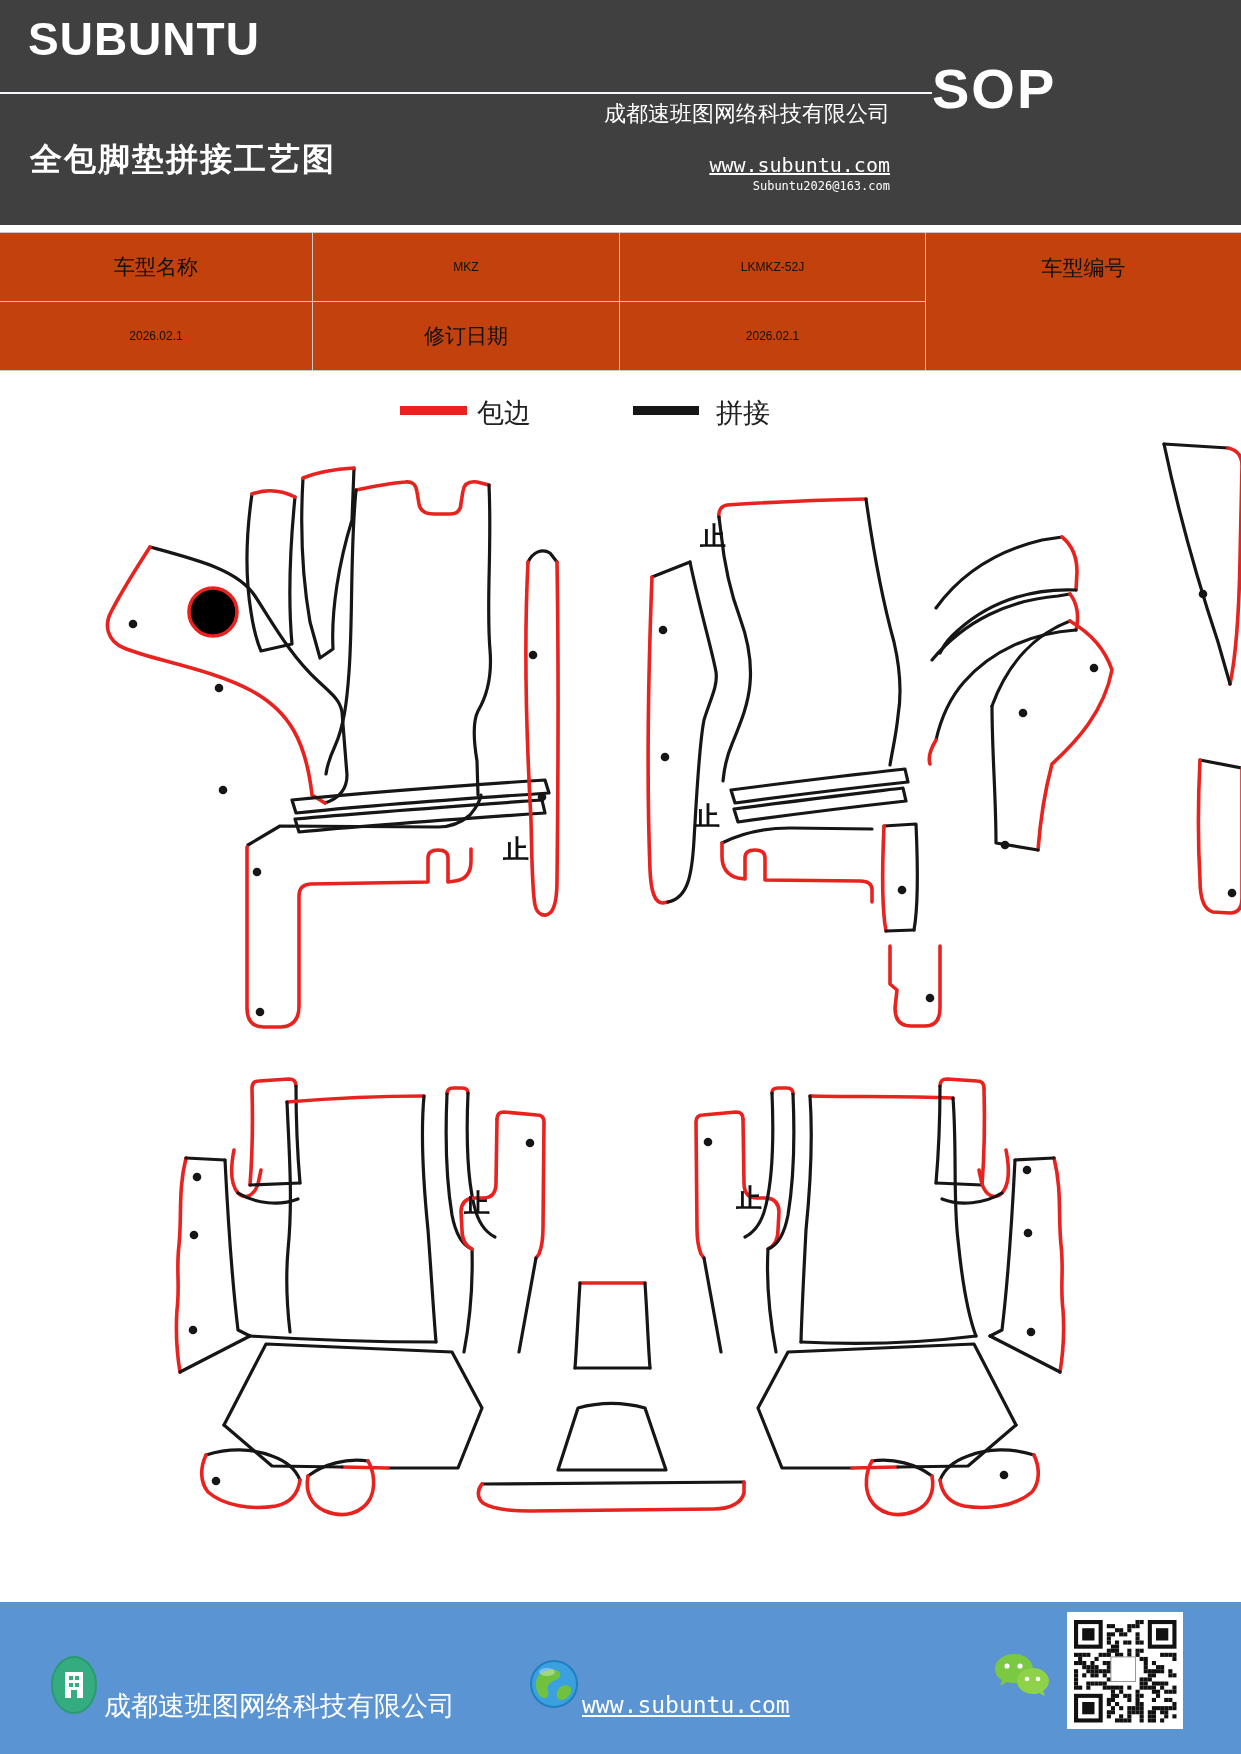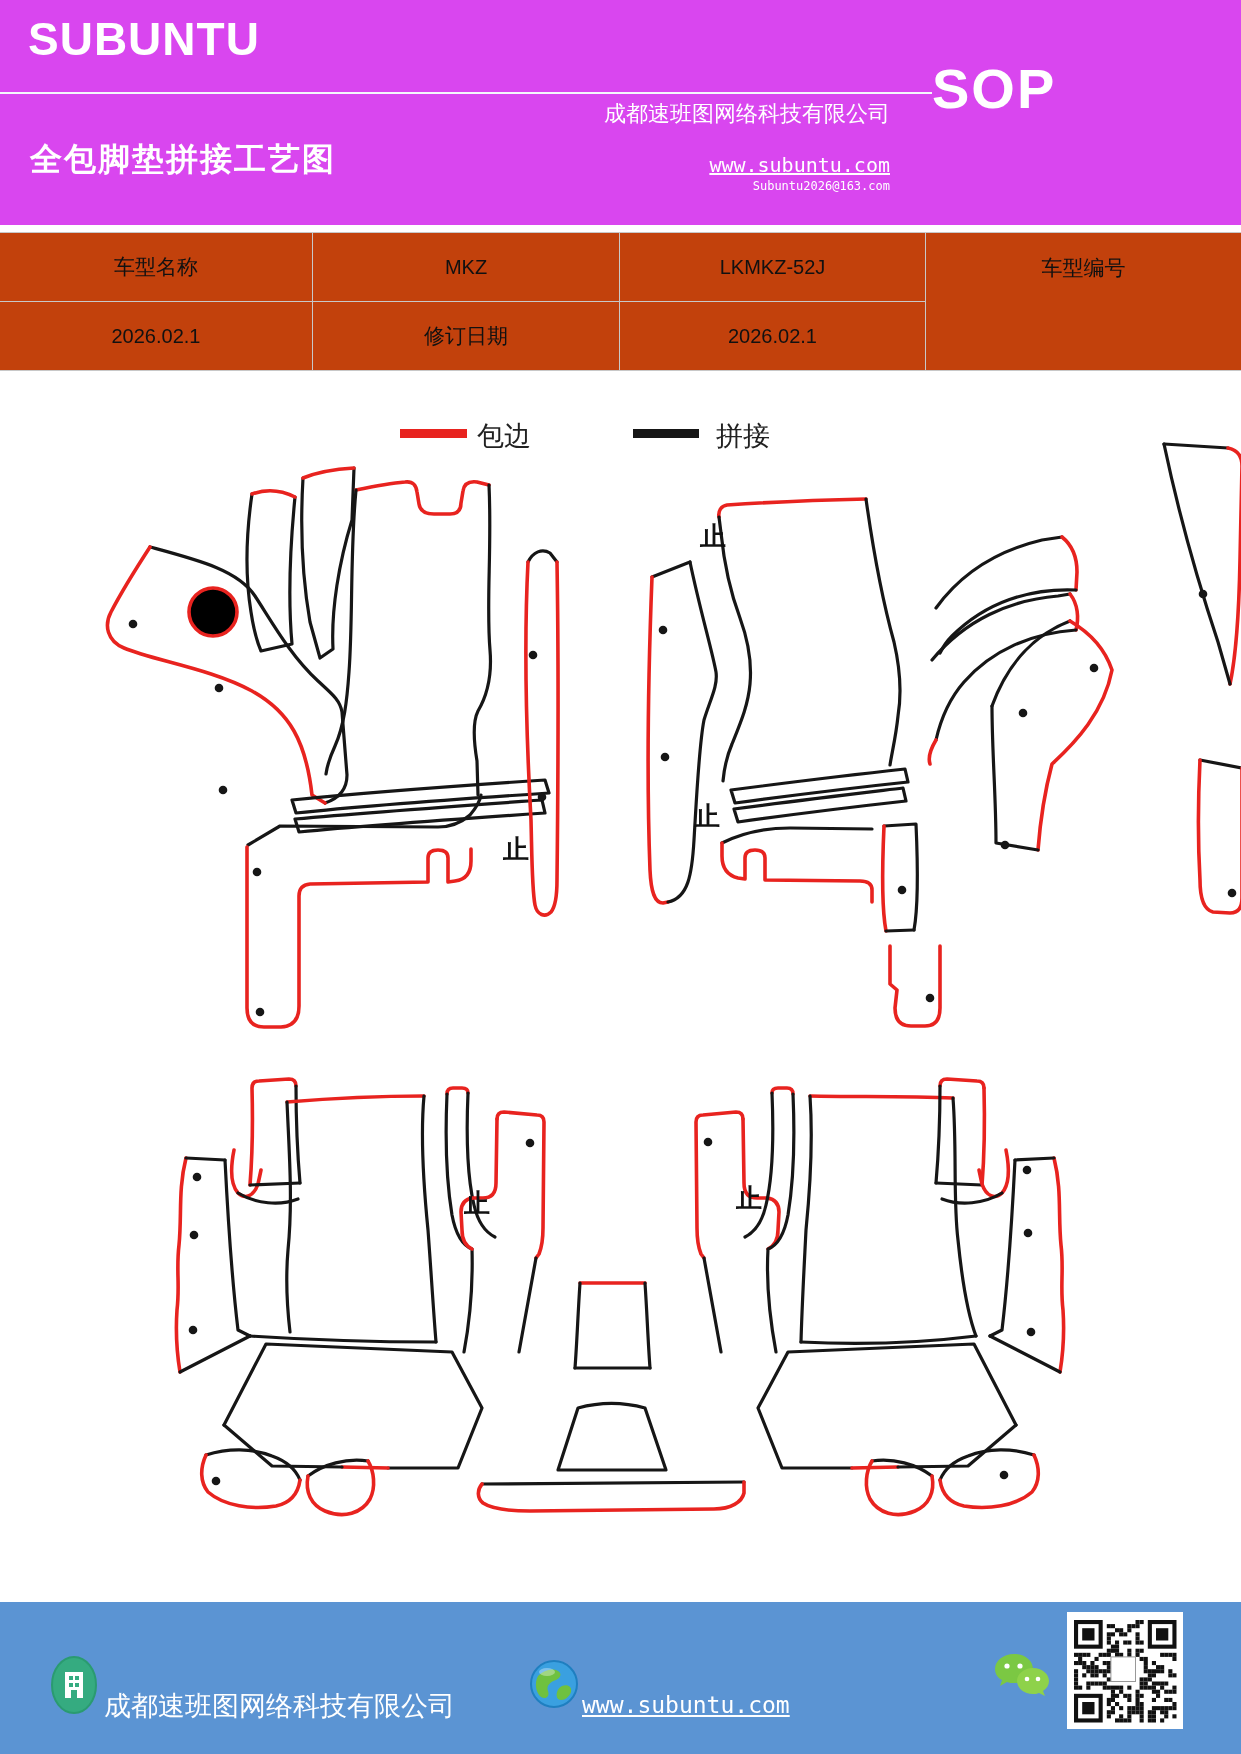--- a/index.html
+++ b/index.html
@@ -1,19 +1,19 @@
 <!DOCTYPE html>
 <html><head>
 <meta charset="utf-8">
 <style>
   html,body{margin:0;padding:0;background:#888;}
   .page{position:relative;width:1241px;height:1754px;background:#fff;overflow:hidden;
         font-family:"Liberation Sans",sans-serif;margin:0 auto;}
   
-  .header{position:absolute;left:0;top:0;width:1241px;height:225px;background:#d946ef;}
+  .header{position:absolute;left:0;top:0;width:1241px;height:225px;background:#404040;}
   .brand{position:absolute;left:28px;top:12px;color:#fff;font-size:46px;font-weight:bold;
          letter-spacing:1px;font-family:"Liberation Sans",sans-serif;}
   .hdr-line{position:absolute;left:0;top:92px;width:932px;height:2px;background:#f4f8fc;}
   .hdr-company{position:absolute;left:480px;top:99px;width:410px;text-align:right;color:#fff;
          font-size:22px;font-family:"Liberation Serif","DejaVu Serif",serif;}
   .hdr-title{position:absolute;left:30px;top:138px;color:#fff;font-size:32px;font-weight:bold;
          font-family:Liberation Serif, serif;letter-spacing:2px;}
   .hdr-sop{position:absolute;left:932px;top:56px;width:280px;color:#fff;font-size:56px;font-weight:bold;
          font-family:"Liberation Sans",sans-serif;letter-spacing:2px;}
   .hdr-web{position:absolute;left:480px;top:153px;width:410px;text-align:right;color:#fff;
@@ -22,23 +22,23 @@
          font-size:12px;font-family:"DejaVu Sans Mono",monospace;}
   
   .spec{position:absolute;left:0px;top:232px;width:1241px;height:137px;display:grid;
         grid-template-columns:313px 307px 306px 315px;grid-template-rows:69px 68px;
         border-top:1px solid #c8c8c8;border-bottom:1px solid #c8c8c8;background:#c2410c;}
   .spec .cell{border-right:1px solid #c8c8c8;border-bottom:1px solid #c8c8c8;display:flex;
         align-items:center;justify-content:center;font-size:21px;color:#111;}
   .spec .cell:nth-child(4n){border-right:none;}
   .spec .cell.r2{border-bottom:none;}
   .spec .zh{font-family:"Liberation Serif","DejaVu Serif",serif;}
-  .spec .val{font-family:"Liberation Sans",sans-serif;font-size:20px;}
+  .spec .val{font-family:"Liberation Sans",sans-serif;font-size:12px;}
   
-  .legend{position:absolute;left:0;top:418px;width:1241px;height:40px;}
+  .legend{position:absolute;left:0;top:395px;width:1241px;height:40px;}
   .sw{position:absolute;top:11px;height:9px;}
   .sw1{left:400px;width:67px;}
   .sw2{left:633px;width:66px;}
   .lg-label{position:absolute;top:0px;font-size:27px;color:#222;
         font-family:"Liberation Serif","DejaVu Serif",serif;}
   .lg1{left:477px;} .lg2{left:716px;text-align:center;}
   
   .diagram{position:absolute;left:0;top:0;width:1241px;height:1754px;}
   .diagram path, .diagram line{fill:none;stroke-linecap:round;stroke-linejoin:round;}
   .bk{stroke:#161616;stroke-width:3.2px;}

